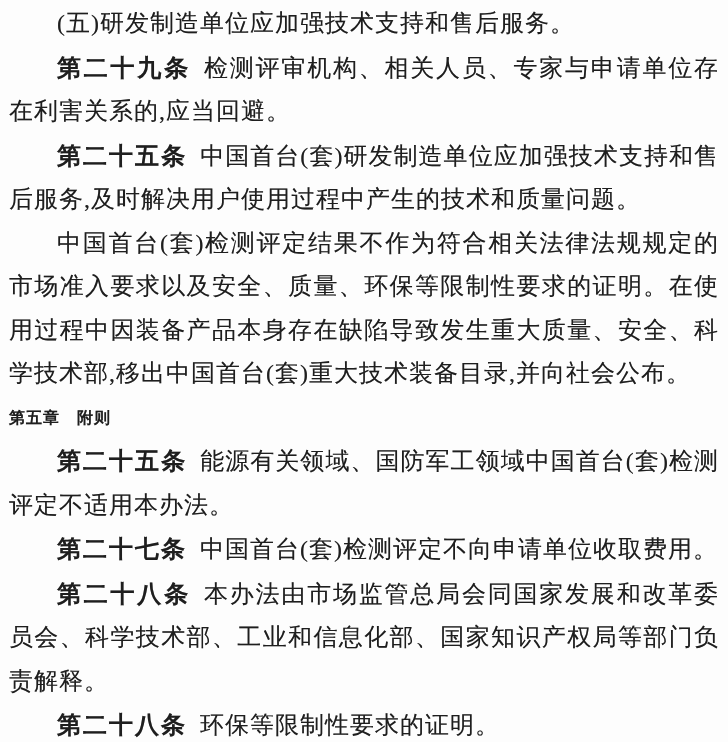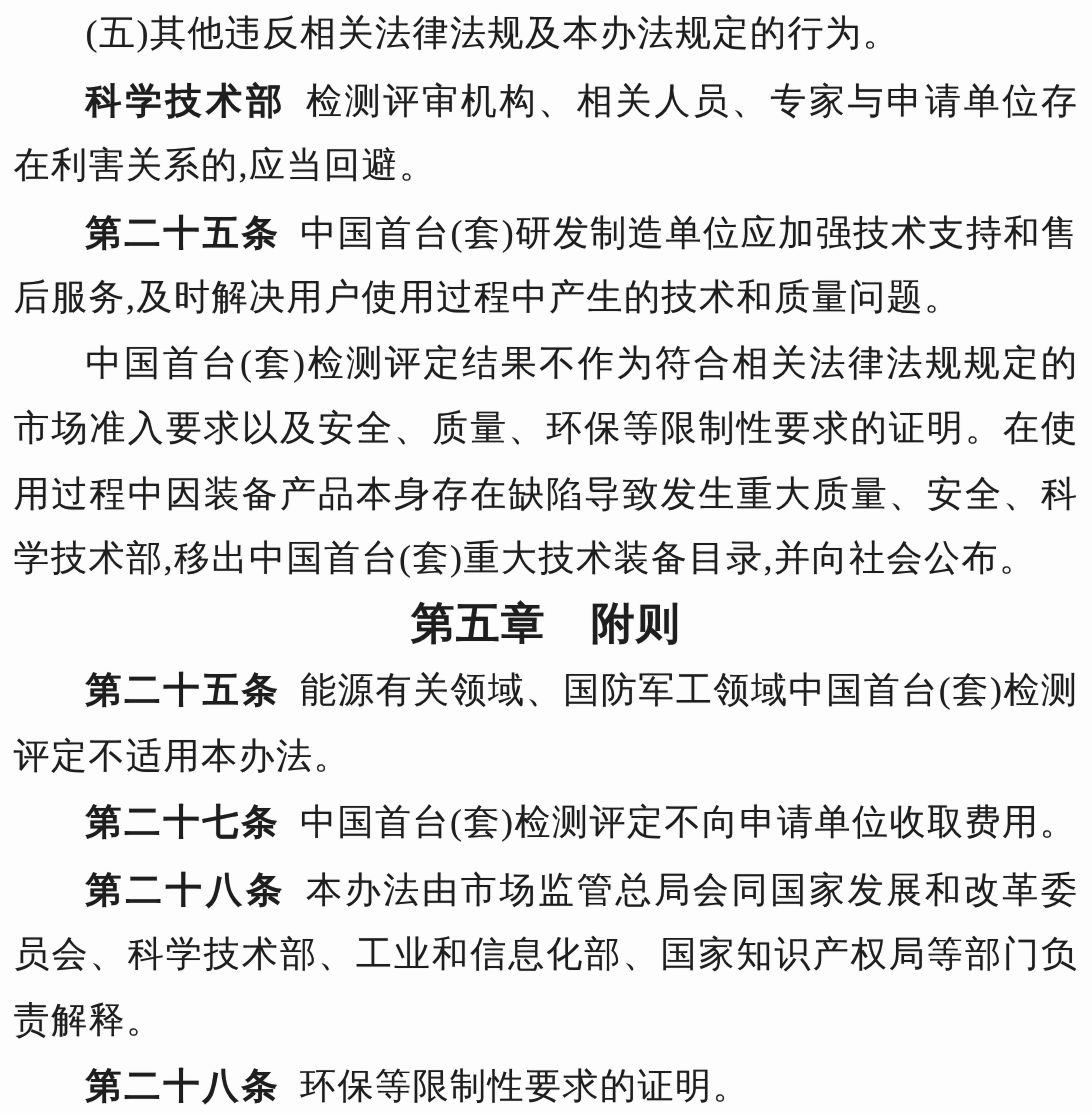--- a/index.html
+++ b/index.html
@@ -22,41 +22,41 @@
   }
   .para {
     margin: 0;
     text-indent: 2em;
     text-align: justify;
     text-justify: inter-character;
     letter-spacing: 1px;
   }
   .chapter {
     margin: 0;
-    font-size: 29px;
-    text-align: center;
+    font-size: 16px;
+    text-align: left;
     text-indent: 0;
     font-weight: 700;
-    font-family: Liberation Mono, monospace;
+    font-family: Liberation Sans, sans-serif;
     letter-spacing: 1px;
   }
   .article-label {
     font-weight: 700;
     font-family: "Liberation Sans", "DejaVu Sans", sans-serif;
     margin-right: 13px;
     letter-spacing: 2px;
   }
 </style>
 </head>
 <body>
 
 <main class="page">
   <div id="document-body">
-      <p class="para"><span>(五)其他违反相关法律法规及本办法规定的行为。</span></p>
-      <p class="para"><b class="article-label">科学技术部</b><span>检测评审机构、相关人员、专家与申请单位存在利害关系的,应当回避。</span></p>
+      <p class="para"><span>(五)研发制造单位应加强技术支持和售后服务。</span></p>
+      <p class="para"><b class="article-label">第二十九条</b><span>检测评审机构、相关人员、专家与申请单位存在利害关系的,应当回避。</span></p>
       <p class="para"><b class="article-label">第二十五条</b><span>中国首台(套)研发制造单位应加强技术支持和售后服务,及时解决用户使用过程中产生的技术和质量问题。</span></p>
       <p class="para"><span>中国首台(套)检测评定结果不作为符合相关法律法规规定的市场准入要求以及安全、质量、环保等限制性要求的证明。在使用过程中因装备产品本身存在缺陷导致发生重大质量、安全、科学技术部,移出中国首台(套)重大技术装备目录,并向社会公布。</span></p>
       <h2 class="chapter">第五章　附则</h2>
       <p class="para"><b class="article-label">第二十五条</b><span>能源有关领域、国防军工领域中国首台(套)检测评定不适用本办法。</span></p>
       <p class="para"><b class="article-label">第二十七条</b><span>中国首台(套)检测评定不向申请单位收取费用。</span></p>
       <p class="para"><b class="article-label">第二十八条</b><span>本办法由市场监管总局会同国家发展和改革委员会、科学技术部、工业和信息化部、国家知识产权局等部门负责解释。</span></p>
       <p class="para"><b class="article-label">第二十八条</b><span>环保等限制性要求的证明。</span></p>
     </div>
 </main>
 

